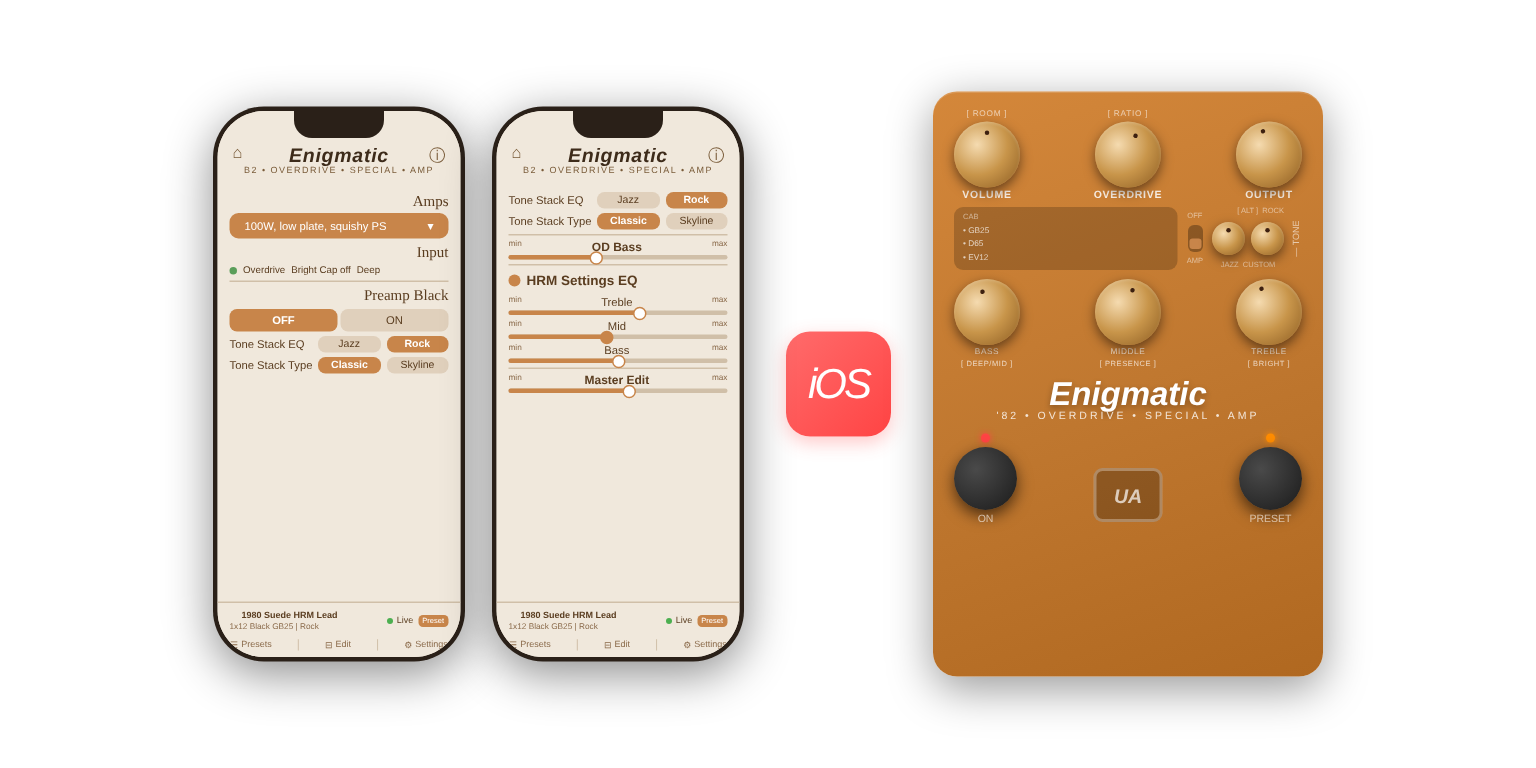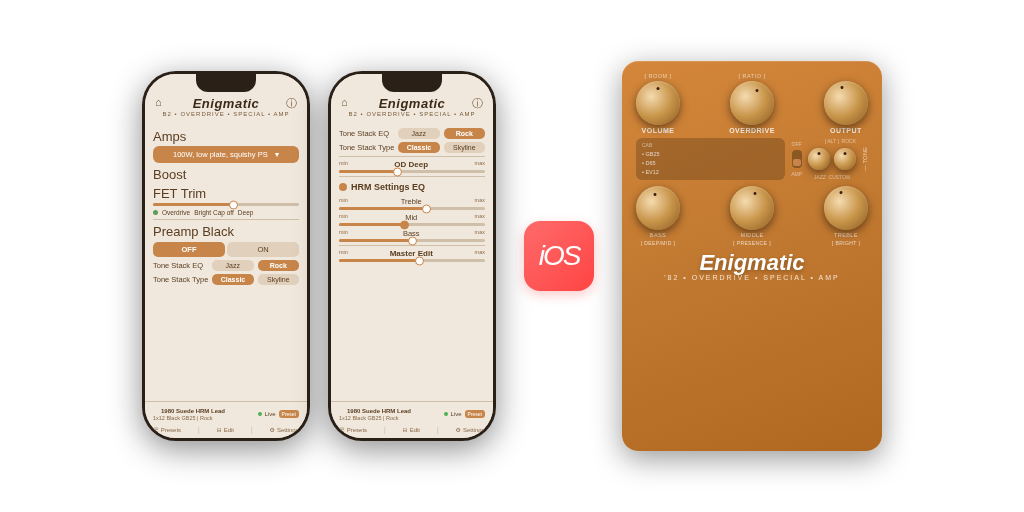--- a/index.html
+++ b/index.html
@@ -90,34 +90,35 @@
 
     
     .app-content {
       flex: 1;
       padding: 4px 8px;
       overflow: hidden;
       background: #f0e8dc;
     }
 
     .section-label {
-      font-size: 13px;
+      font-size: 10px;
       color: #5a3d20;
-      text-align: left;
+      text-align: right;
       margin: 4px 0 2px;
       font-weight: 500;
+      font-family: Liberation Serif, serif;
     }
 
     .dropdown-btn {
       width: 100%;
       background: #c8854a;
       color: #fff;
       border: none;
       border-radius: 6px;
-      padding: 4px 20px;
+      padding: 4px 10px;
       font-size: 7.5px;
       text-align: left;
       display: flex;
       justify-content: space-between;
       align-items: center;
       cursor: pointer;
     }
     .dropdown-btn .arrow { font-size: 8px; }
 
     .toggle-group {
@@ -454,28 +455,21 @@
         <div class="brand">Enigmatic</div>
         <div class="subtitle">B2 • OVERDRIVE • SPECIAL • AMP</div>
         <span class="info-icon">ⓘ</span>
       </div>
       <div class="app-content">
         <div class="section-label">Amps</div>
         <button class="dropdown-btn">
           <span>100W, low plate, squishy PS</span>
           <span class="arrow">▾</span>
         </button>
-        <div class="section-label">Boost</div>
-        <div class="slider-row">
-          <div class="section-label">FET Trim</div>
-          <div class="slider-track">
-            <div class="slider-fill" style="width:55%"></div>
-            <div class="slider-thumb" style="left:52%"></div>
-          </div>
-        </div>
+        <div class="section-label">Input</div>
         <div class="chip-row">
           <div class="chip-dot"></div>
           <span>Overdrive</span>
           <span>Bright Cap off</span>
           <span>Deep</span>
         </div>
         <div class="divider"></div>
         <div class="section-label">Preamp Black</div>
         <div class="toggle-group">
           <button class="toggle-btn active">OFF</button>
@@ -541,21 +535,21 @@
         </div>
         <div class="row-label-group">
           <span class="row-label">Tone Stack Type</span>
           <button class="toggle-btn active" style="padding:2px 6px;font-size:7px;">Classic</button>
           <button class="toggle-btn inactive" style="padding:2px 6px;font-size:7px;">Skyline</button>
         </div>
         <div class="divider"></div>
         <div class="slider-row">
           <div class="slider-labels">
             <span>min</span>
-            <span style="font-size:8px;color:#5a3d20;font-weight:600;">OD Deep</span>
+            <span style="font-size:8px;color:#5a3d20;font-weight:600;">OD Bass</span>
             <span>max</span>
           </div>
           <div class="slider-track">
             <div class="slider-fill" style="width:40%"></div>
             <div class="slider-thumb" style="left:37%;background:#fff;border-color:#c8854a;"></div>
           </div>
         </div>
         <div class="divider"></div>
         <div style="display:flex;align-items:center;gap:4px;margin:3px 0;">
           <div style="width:8px;height:8px;border-radius:50%;background:#c8854a;"></div>
@@ -729,15 +723,30 @@
           <div class="knob-label-under">TREBLE</div>
           <div class="knob-label-under" style="font-size:5px;">[ BRIGHT ]</div>
         </div>
       </div>
 
       <div class="pedal-brand-area">
         <div class="pedal-brand-name">Enigmatic</div>
         <div class="pedal-brand-sub">'82 • OVERDRIVE • SPECIAL • AMP</div>
       </div>
 
+      <div class="pedal-bottom-row">
+        <div style="display:flex;flex-direction:column;align-items:center;gap:3px;">
+          <div class="led-indicator"></div>
+          <div class="footswitch"></div>
+          <div class="footswitch-label">ON</div>
+        </div>
+        <div class="pedal-logo">
+          <div class="ua-diamond">UA</div>
+        </div>
+        <div style="display:flex;flex-direction:column;align-items:center;gap:3px;">
+          <div class="led-indicator amber"></div>
+          <div class="footswitch"></div>
+          <div class="footswitch-label">PRESET</div>
+        </div>
+      </div>
     </div>
   </div>
 </div>
 
 </body></html>

